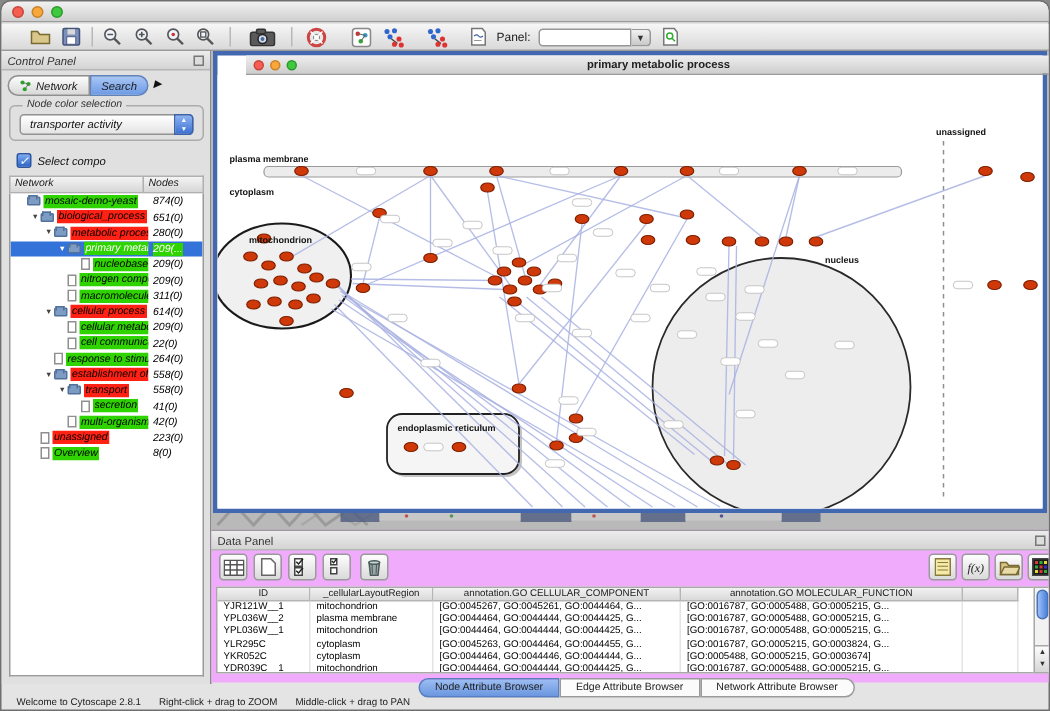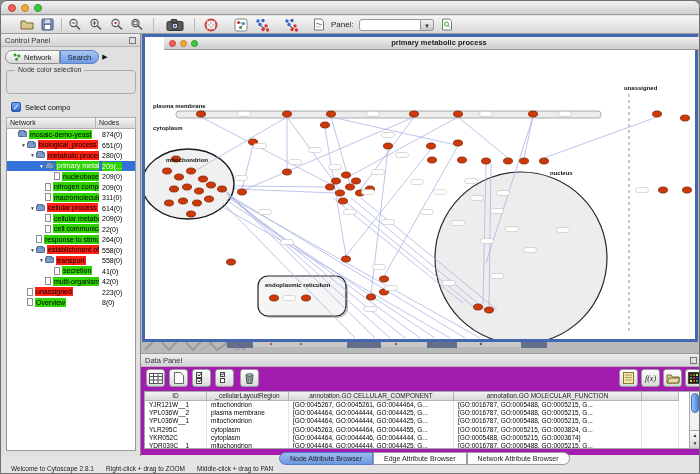--- a/index.html
+++ b/index.html
@@ -27,21 +27,21 @@
   .tsep { position:absolute; top:2px; width:1px; height:13px; background:#b8b8b8; }
   .searchlab { position:absolute; top:4px; font-size:8px; color:#222; }
   .searchbox { position:absolute; top:3px; width:62px; height:12px; background:#fff;
     border:1px solid #979797; border-radius:3px 0 0 3px; font-size:8px; padding:0 2px; }
   .searchdd { position:absolute; top:3px; width:13px; height:12px;
     background:linear-gradient(#f2f2f2,#c9c9c9); border:1px solid #979797; border-left:none;
     border-radius:0 3px 3px 0; font-size:6px; color:#333; text-align:center; line-height:12px; }
 
   
   .cpanel { position:absolute; left:0; top:33px; width:140px; height:422px;
-    background:#e0e0e0; border-right:1px solid #8a8a8a; }
+    background:#e0e0e0; border-right:1px solid #8a8a8a;font-style:italic; }
   .phead { position:absolute; left:0; top:0; width:100%; height:13px;
     background:linear-gradient(#ececec,#d4d4d4); border-bottom:1px solid #b5b5b5;
     font-size:7.5px; color:#333; line-height:13px; padding-left:4px; }
   .floatico { position:absolute; right:4px; top:3px; width:7px; height:7px;
     border:1px solid #777; background:#ddd; }
   .cptabs { position:absolute; left:4px; top:16px; height:14px; display:flex; }
   .cptab { height:14px; border:1px solid #8f8f8f; background:linear-gradient(#fdfdfd,#d8d8d8);
     font-size:7.5px; line-height:13px; padding:0 7px; display:flex; align-items:center; gap:3px; color:#222; }
   .cptab.first { border-radius:7px 0 0 7px; }
   .cptab.sel { background:linear-gradient(#a8c6f4,#6d9be6); border-color:#5e83bd; border-radius:0 7px 7px 0; }
@@ -93,21 +93,21 @@
   .nw-title { position:absolute; left:0; top:0; width:100%; height:13px;
     background:linear-gradient(#efefef,#cdcdcd); border-bottom:1px solid #999;margin-left:19px; }
   .nw-lights { position:absolute; left:5px; top:3px; display:flex; gap:4px; }
   .nw-light { width:7px; height:7px; border-radius:50%; }
   .nwtitle { position:absolute; left:0; right:0; top:1px; text-align:center; font-size:7.5px;
     font-weight:bold; color:#222; }
   .nw-canvas { position:absolute; left:0; top:13px; width:550px; height:289px; background:#fff; overflow:hidden; }
 
   
   .dpanel { position:absolute; left:140px; top:352px; width:560px; height:102px;
-    background:#a21caf; border-top:1px solid #9a9a9a; }
+    background:#f0abfc; border-top:1px solid #9a9a9a; }
   .dtool { position:absolute; left:3px; top:13px; width:554px; height:23px; }
   .tbtn { position:absolute; top:2px; width:19px; height:18px; border:1px solid #9a9a9a;
     border-radius:3px; background:linear-gradient(#fefefe,#dadada); display:flex;
     align-items:center; justify-content:center; }
   .fxtxt { font-family:"Liberation Serif", serif; font-style:italic; font-size:8px; color:#222; }
   .dtable { position:absolute; left:3px; top:37px; width:547px; height:58px; background:#fff;
     border:1px solid #a8a8a8; overflow:hidden; }
   .dhead { display:flex; height:9px; }
   .dhcell { background:linear-gradient(#f2f2f2,#d9d9d9); border-right:1px solid #b5b5b5;
     border-bottom:1px solid #b5b5b5; font-size:6.5px; color:#222; text-align:center;
@@ -274,20 +274,24 @@
           </svg>
         <span>Network</span>
         </span>
       <span class="cptab sel">
         <span>Search</span>
         </span>
       <span class="tabarrow">▶</span>
     </div>
     <div class="groupbox">
       <span class="legend">Node color selection</span>
+      <div class="combo">
+        <span>transporter activity</span>
+        <span class="combocap">▲<br>▼</span>
+      </div>
     </div>
     <div class="chkrow">
       <span class="chk">✓</span>
       <span class="chklab">Select compo</span>
     </div>
     <div class="treehead">
       <span class="thcell" style="width:90px">Network</span>
       <span class="thcell" style="width:40px;border-left:none">Nodes</span>
     </div>
     <div class="treebox">

